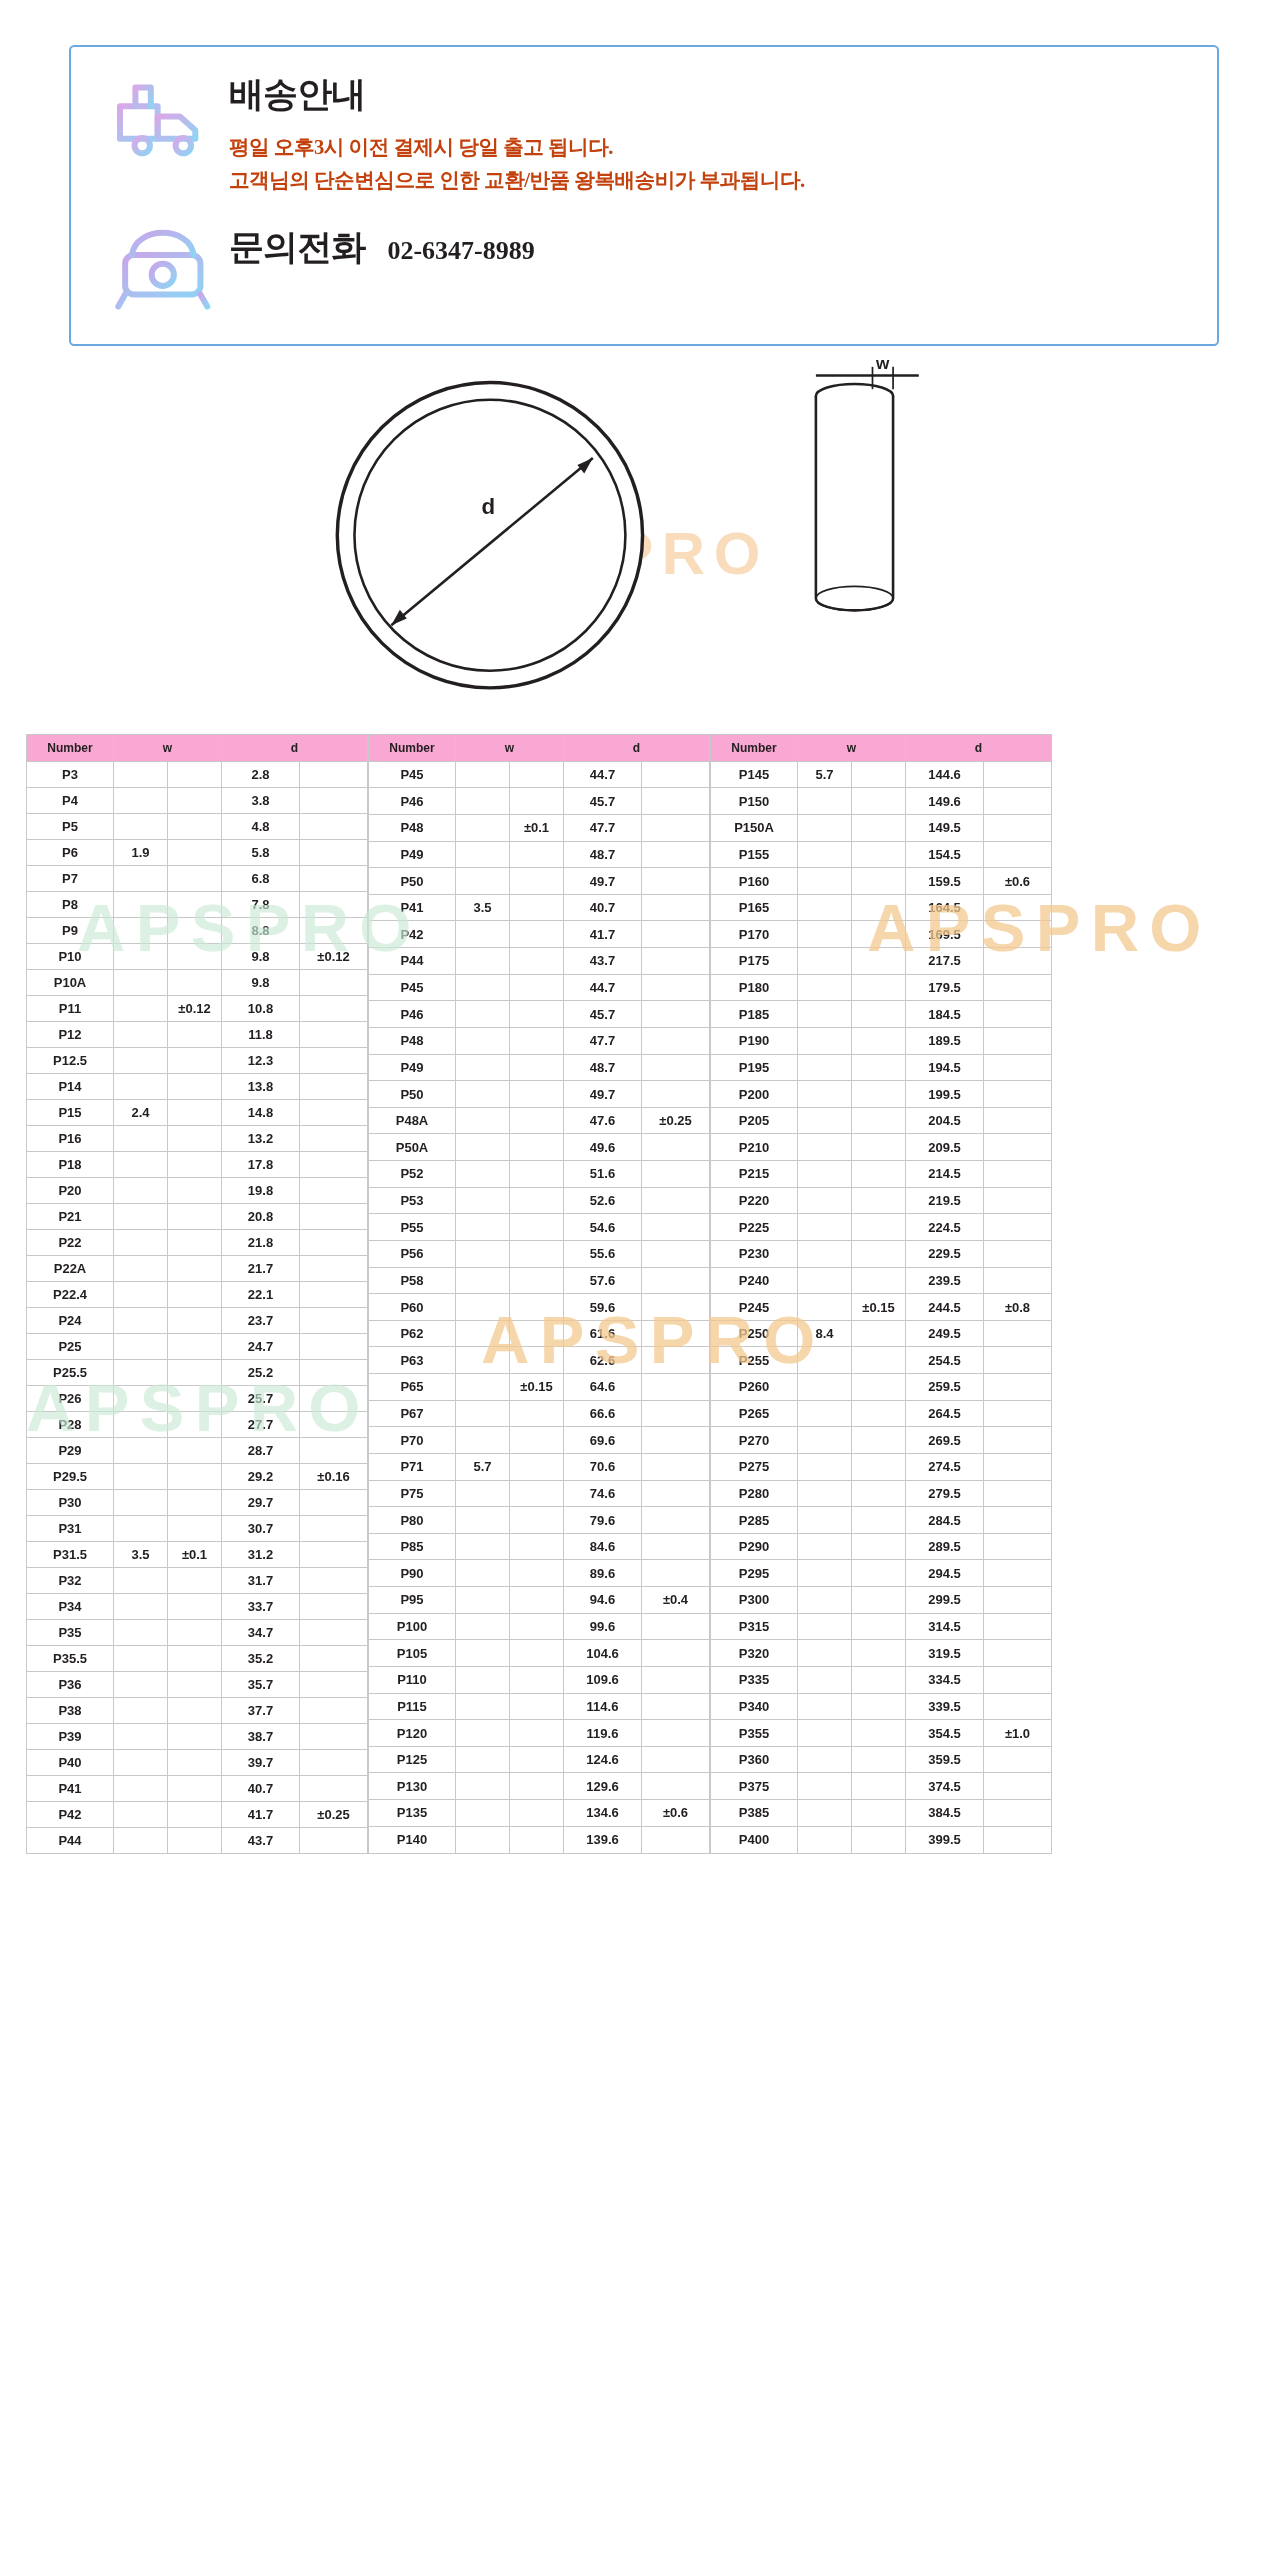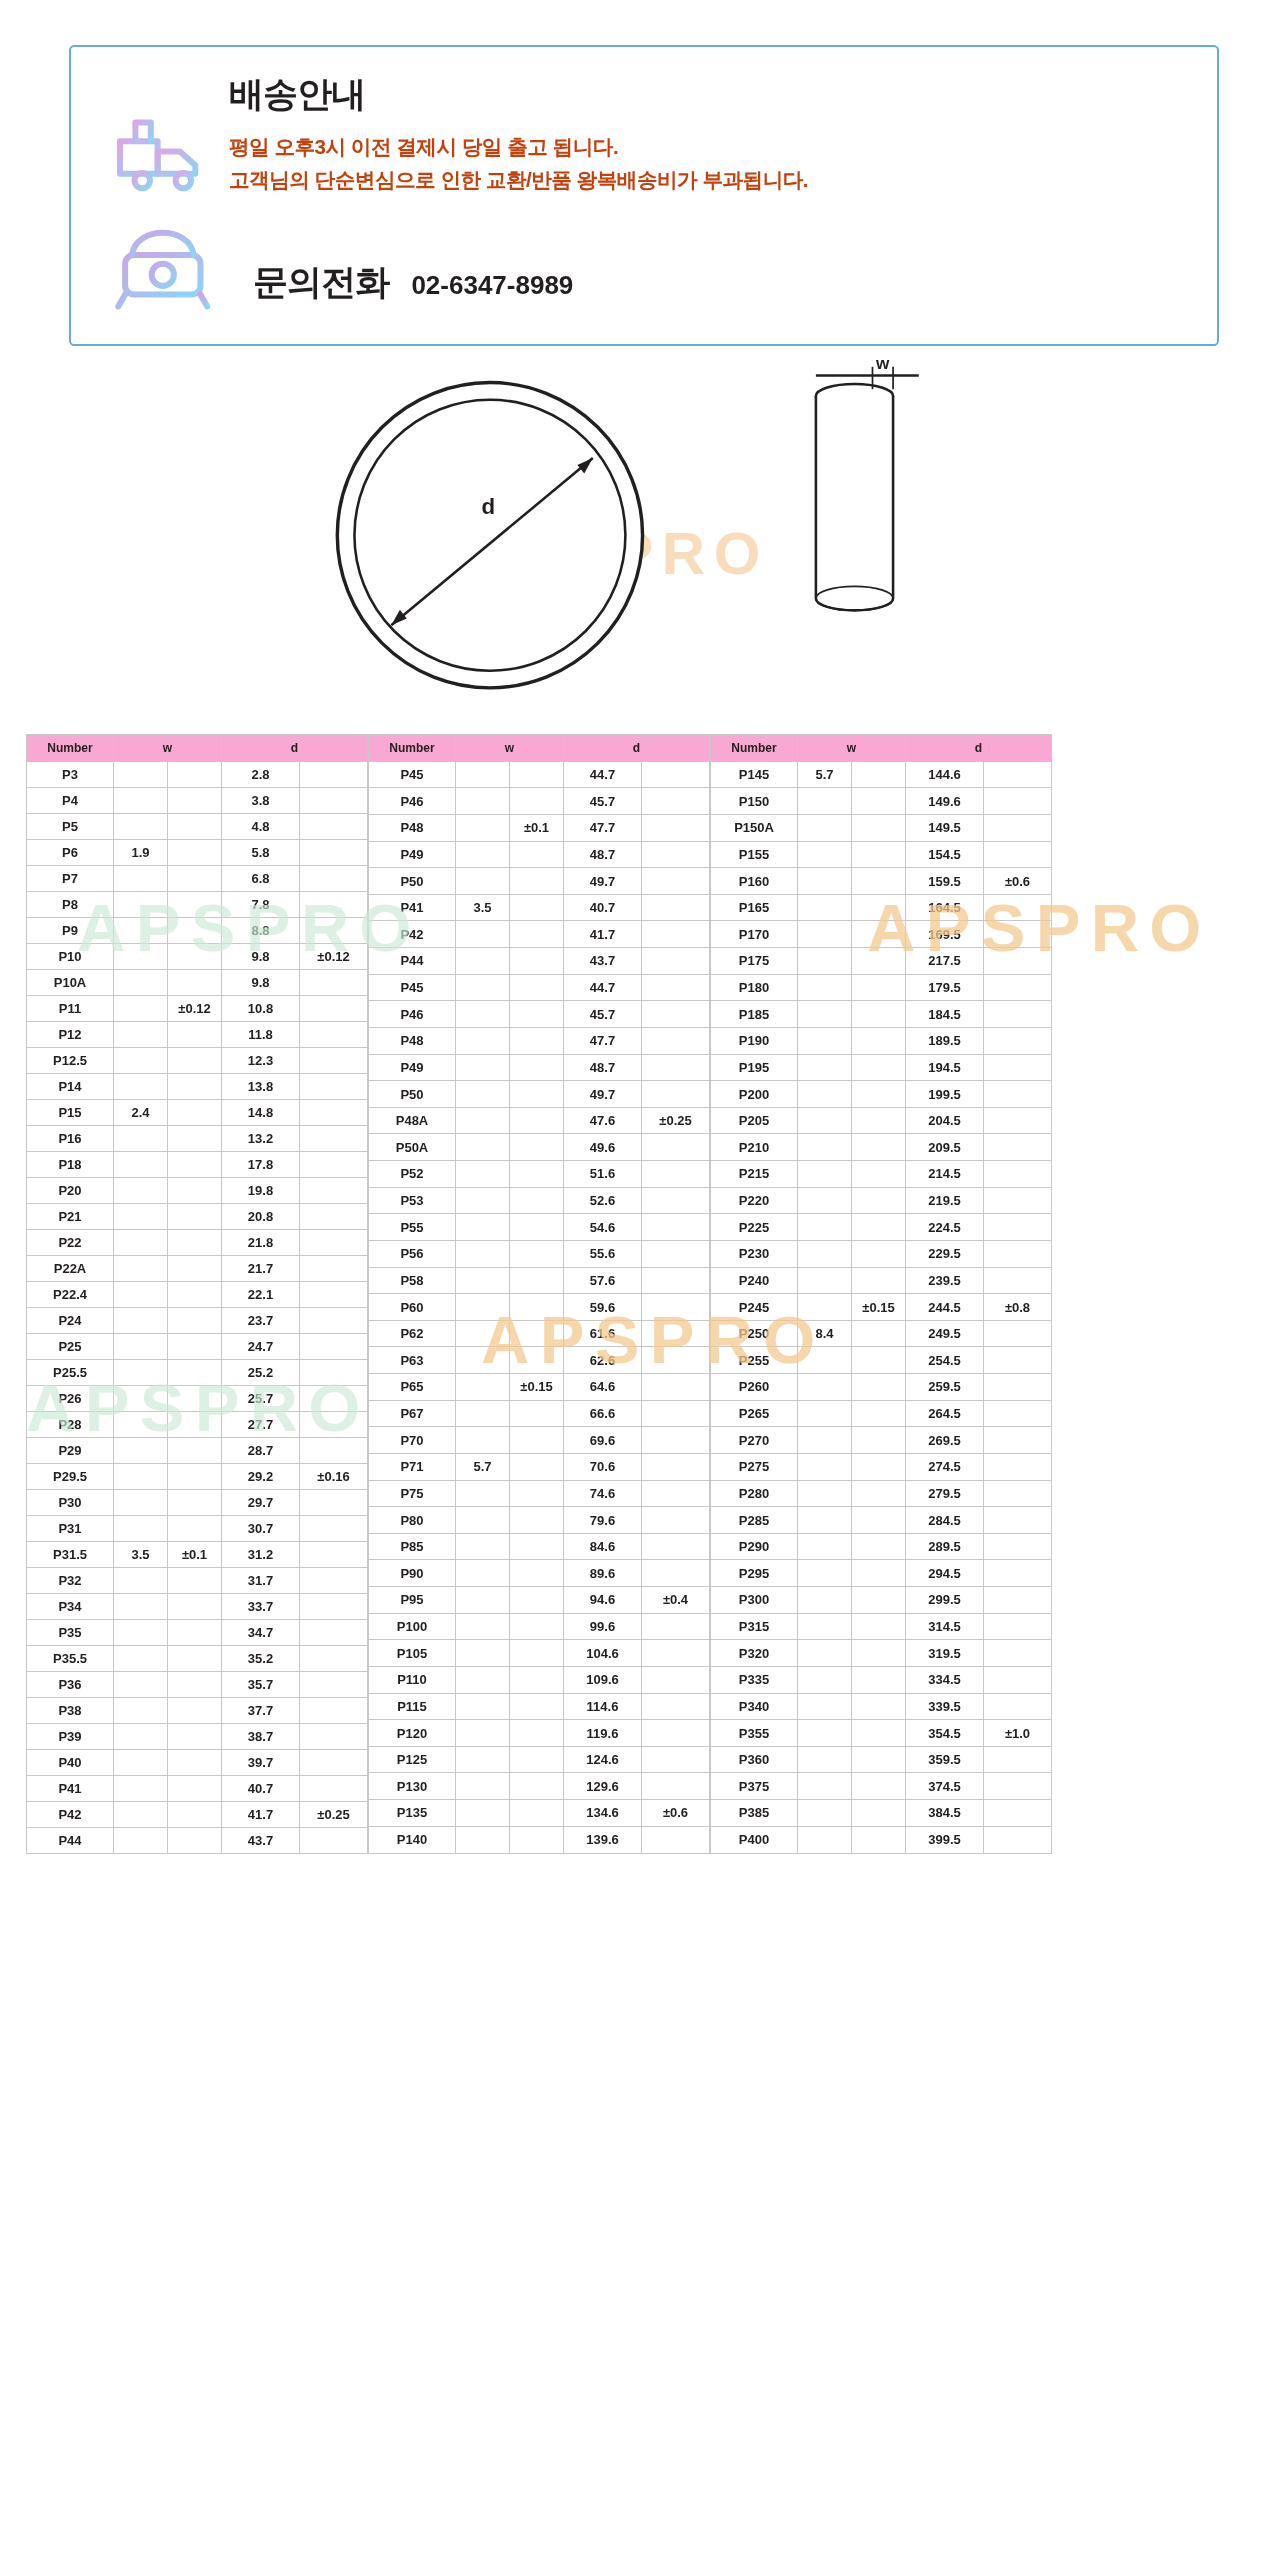--- a/index.html
+++ b/index.html
@@ -13,22 +13,22 @@
   .page{width:1288px;min-height:2576px;position:relative;padding:0;box-sizing:border-box;}
 
   
   .notice{
     margin:45px 69px 0 69px;
     border:2.6px solid #6aa9e0;
     border-radius:5.2px;
     padding:22px 29px 29px 29px;
     box-sizing:border-box;
   }
-  .notice-row{display:flex;align-items:flex-end;}
-  .notice-row + .notice-row{margin-top:26px;gap:24px;}
+  .notice-row{display:flex;align-items:flex-start;font-family:Liberation Serif, serif;}
+  .notice-row + .notice-row{margin-top:26px;}
   .notice-ico{width:129px;flex:0 0 129px;display:flex;justify-content:center;align-items:flex-start;padding-top:3.4px;}
   .notice-body{flex:1;padding-top:1.7px;}
   .notice-title{
     font-size:35px;font-weight:bold;letter-spacing:-0.9px;margin:0 0 13.7px 0;color:#231f20;
   }
   .notice-line{font-size:20.6px;font-weight:bold;letter-spacing:-0.5px;line-height:1.58;color:#c2410c;}
   .phone-head{display:flex;align-items:baseline;gap:22px;margin-bottom:8.6px;}
   .phone-head .lbl{font-size:35px;font-weight:bold;letter-spacing:-0.9px;}
   .phone-head .num{font-size:26px;font-weight:bold;letter-spacing:0px;}
   .phone-sub{font-size:20.6px;font-weight:bold;letter-spacing:-0.5px;}

